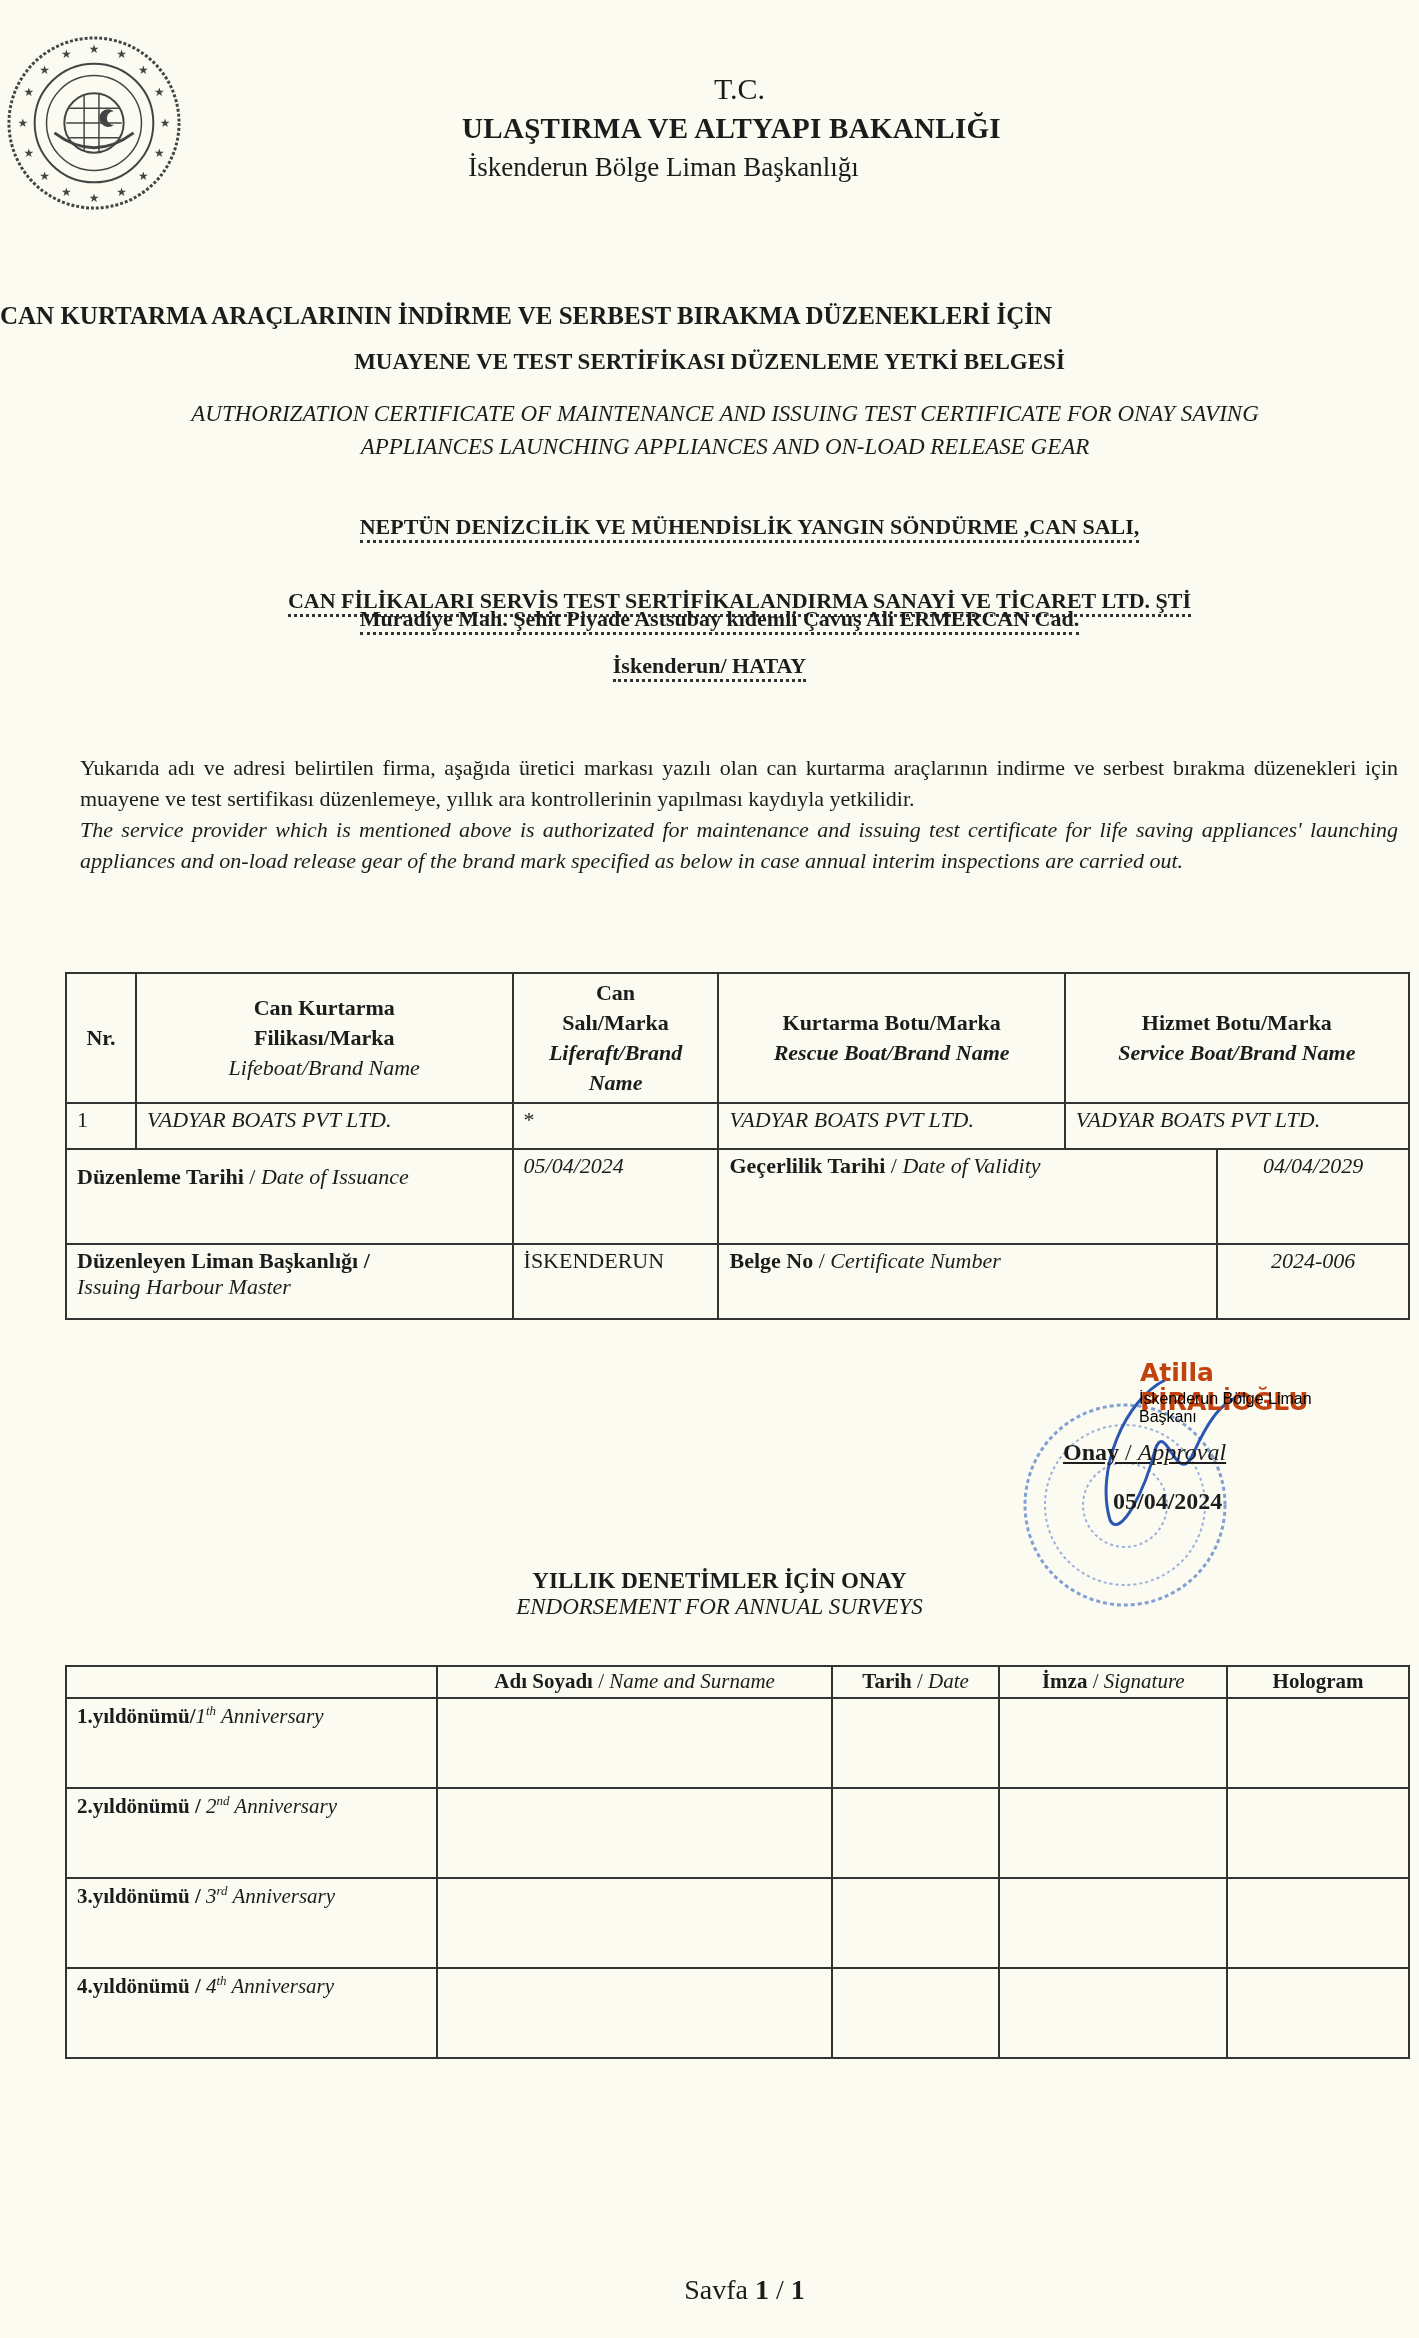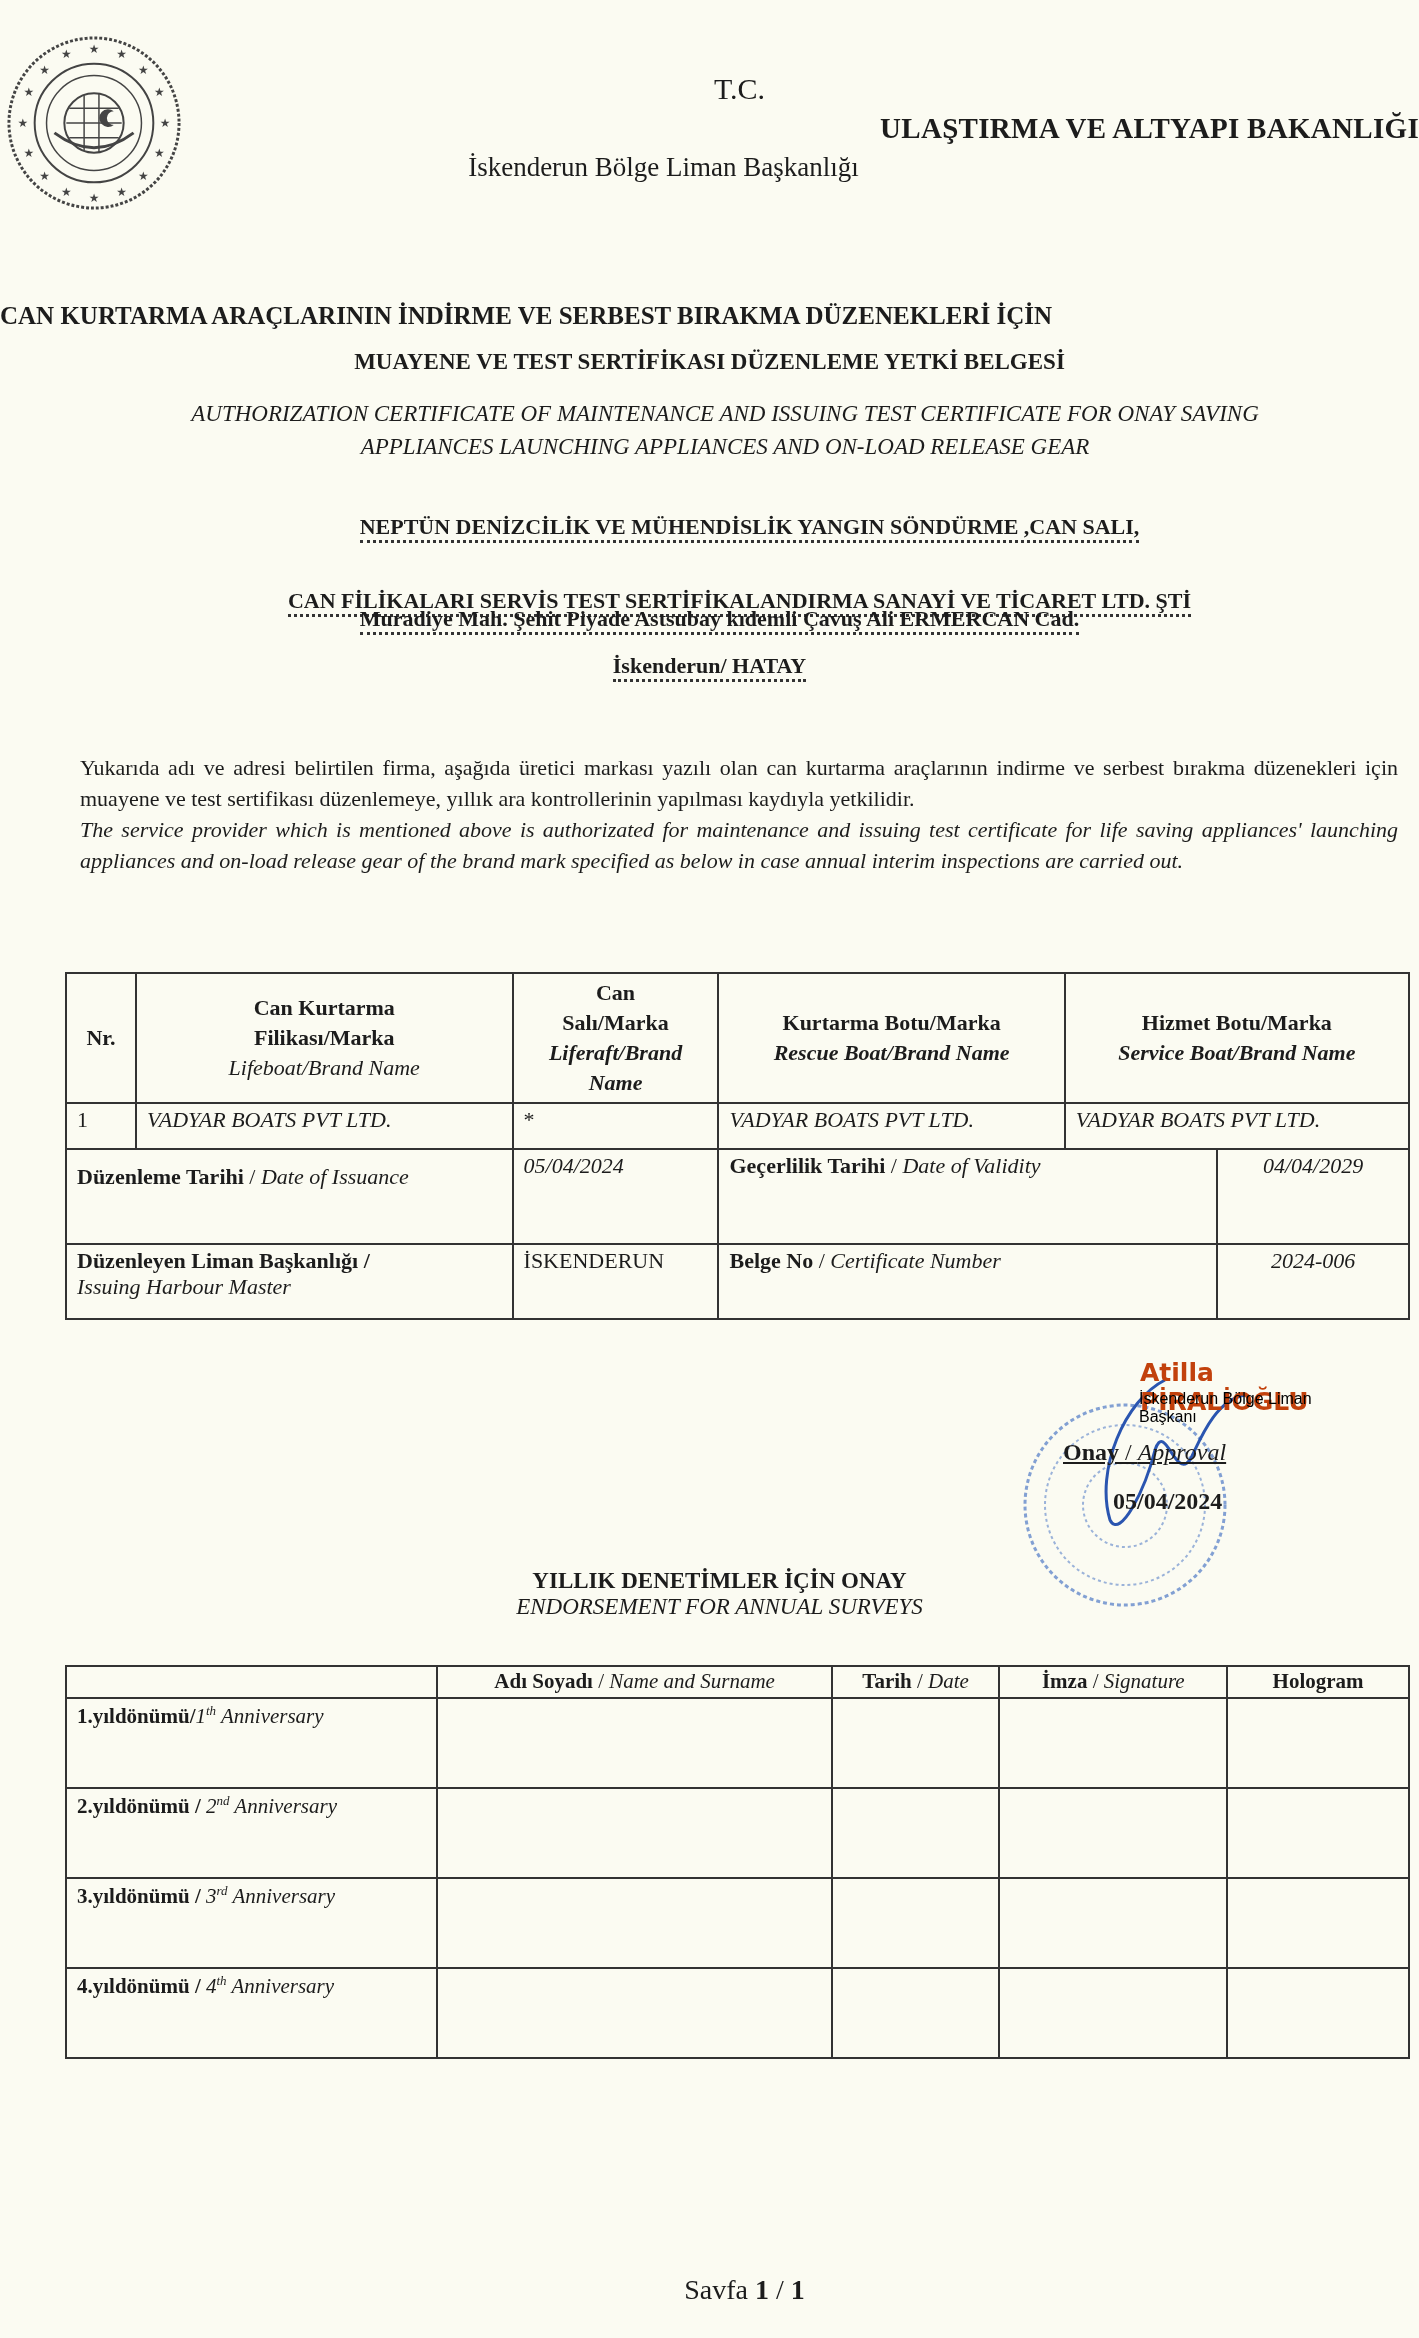--- a/index.html
+++ b/index.html
@@ -1,21 +1,21 @@
 <!DOCTYPE html>
 <html><head>
 <meta charset="utf-8">
 <style>
   html,body{margin:0;padding:0;}
   body{width:1419px;height:2338px;background:#fbfbf2;position:relative;overflow:hidden;
        font-family:"Liberation Serif","DejaVu Serif",serif;color:#1c1c1c;}
   .abs{position:absolute;}
   .seal{left:5px;top:34px;width:178px;height:178px;}
   .hdr1{left:0;width:1419px;top:72px;font-size:30px;text-align:center;padding-left:60px;box-sizing:border-box;}
-  .hdr2{left:0;width:1419px;top:112px;font-size:29px;font-weight:bold;text-align:right;padding-left:44px;box-sizing:border-box;letter-spacing:0.3px;}
+  .hdr2{left:0;width:1419px;top:112px;font-size:29px;font-weight:bold;text-align:center;padding-left:44px;box-sizing:border-box;letter-spacing:0.3px;}
   .hdr3{left:0;width:1277px;top:152px;font-size:27px;text-align:center;padding-left:50px;box-sizing:border-box;}
   .t1{left:0;width:1235px;top:302px;font-size:25px;font-weight:bold;text-align:left;}
   .t2{left:0;width:1419px;top:349px;font-size:23px;font-weight:bold;text-align:center;}
   .t3{left:60px;width:1330px;top:397px;font-size:23px;font-style:italic;text-align:center;line-height:33px;}
   .co{left:0;width:1419px;font-size:22px;font-weight:bold;text-align:center;}
   .co span{border-bottom:3px dotted #333;padding-bottom:1px;}
   .para{left:80px;width:1318px;top:752px;font-size:22px;line-height:31px;text-align:justify;}
   .para .it{font-style:italic;}
   table{border-collapse:collapse;}
   .main{left:65px;top:972px;width:1345px;}

